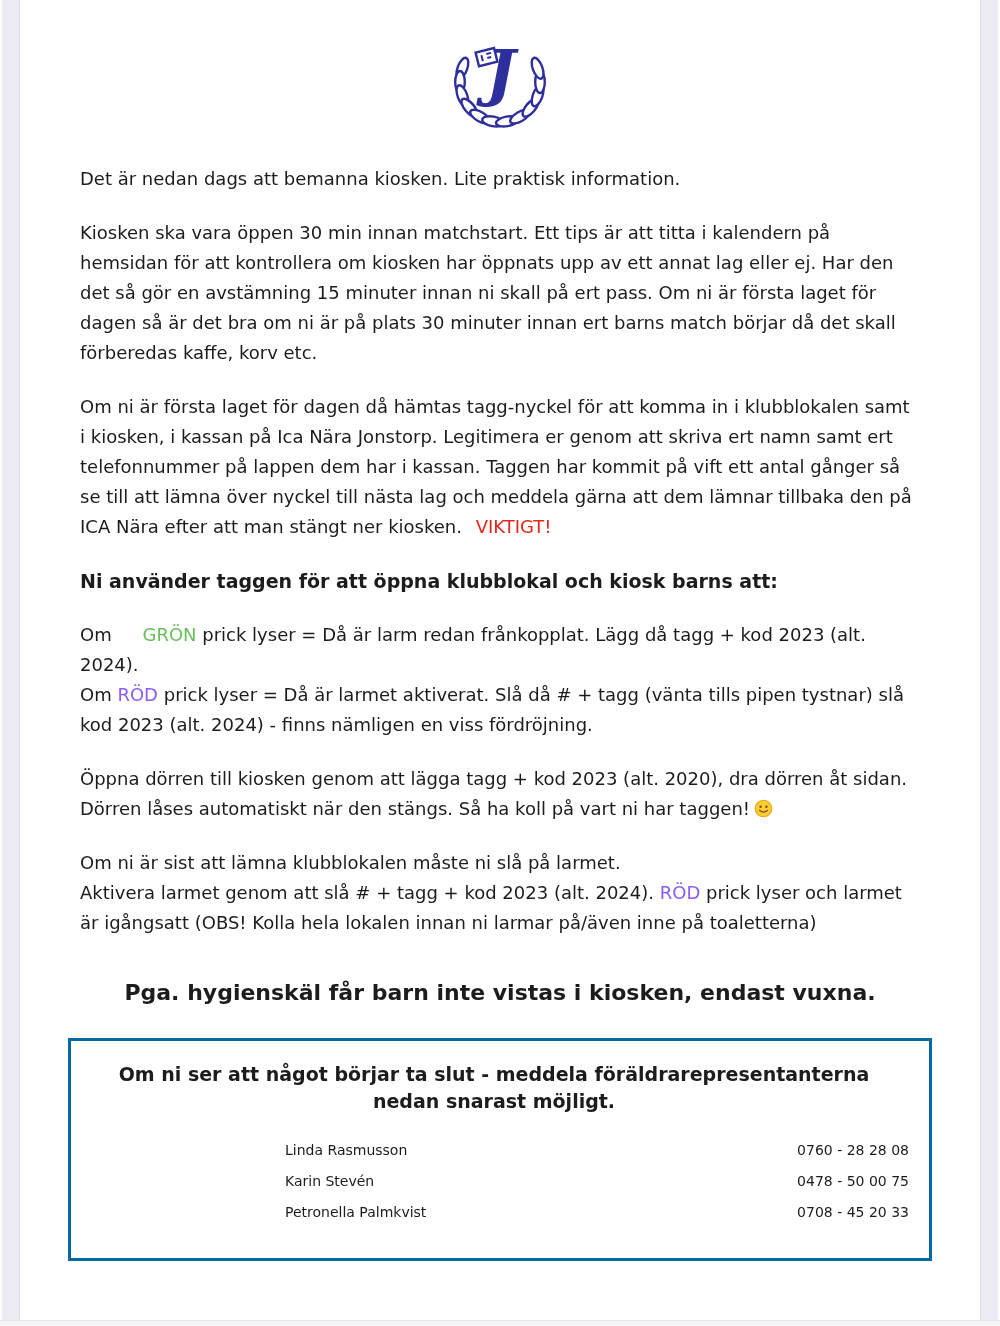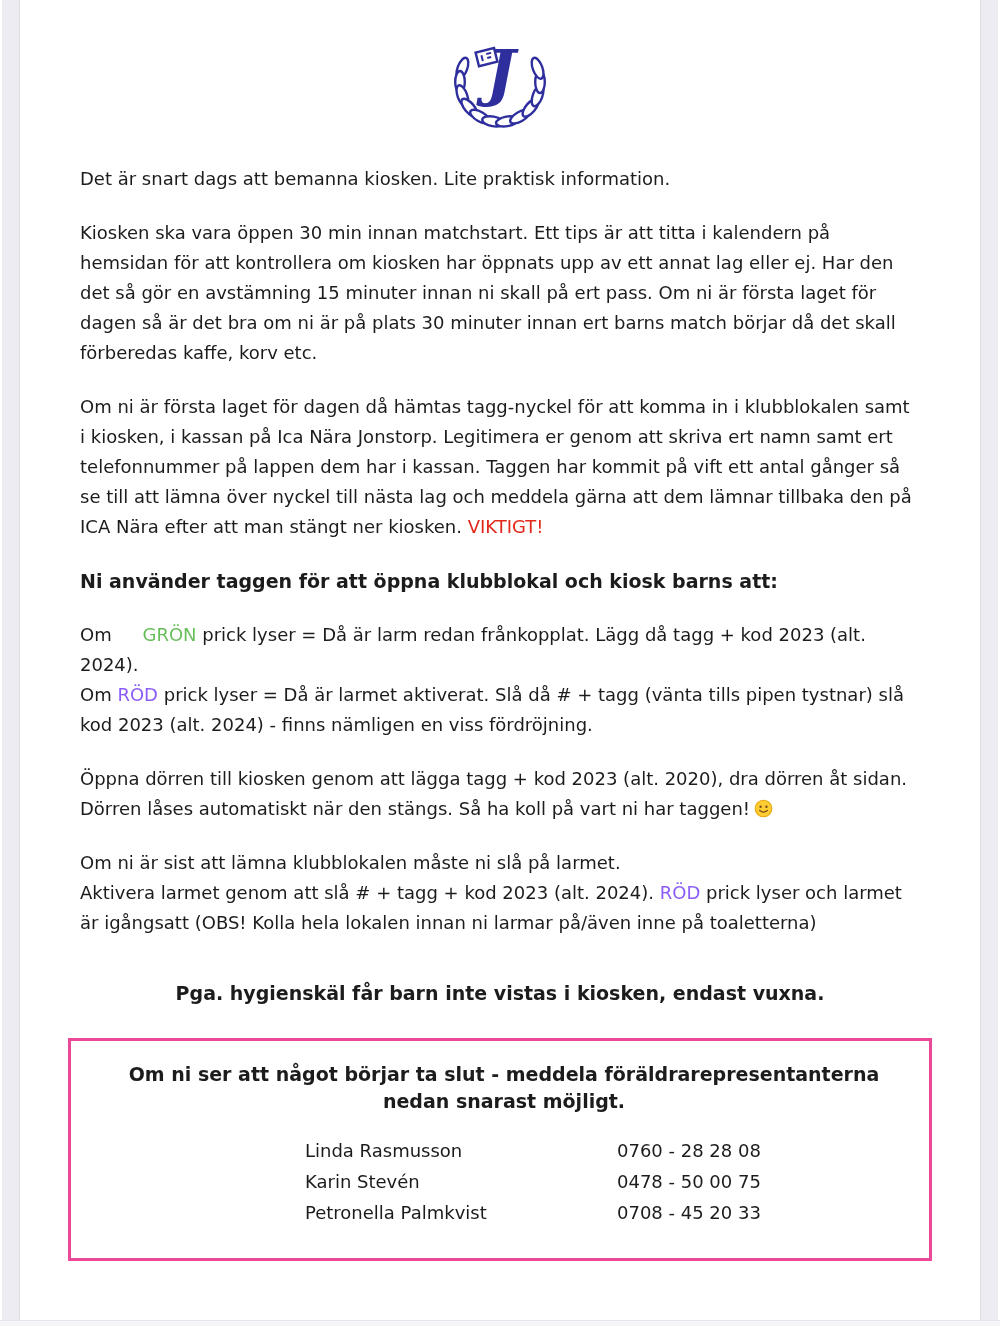--- a/index.html
+++ b/index.html
@@ -51,55 +51,56 @@
   }
   .tight { margin-top: 0; }
   .section-heading {
     margin: 24px 0 0 0;
     font-size: 19px;
     line-height: 30px;
     font-weight: bold;
   }
   .green-word  { color: #67bf5a; margin-left: 25px; }
   .red-word    { color: #8b5cf6; font-weight: normal; }
-  .red-strong  { color: #e2271b; }
+  .red-strong  { color: #e2271b; margin-left: 8px; }
 
   .emoji {
     display: inline-block;
     width: 19px; height: 19px;
     vertical-align: -3px;
     margin-left: 4px;
   }
 
   .hygiene-notice {
     margin: 40px 0 0 0;
-    font-size: 19px;
+    font-size: 22px;
     line-height: 30px;
     font-weight: bold;
     text-align: center;
   }
 
   .contact-box {
     margin: 30px -12px 0 -12px;
-    border: 3px solid #ec4899;
-    padding: 20px 20px 30px 28px;
+    border: 3px solid #0369a1;
+    padding: 20px 20px 30px 8px;
   }
   .contact-box-heading {
     max-width: 760px;
     margin: 0 auto;
     font-size: 19px;
     line-height: 27px;
     font-weight: bold;
     text-align: center;
   }
   .contact-rows { margin-top: 20px; padding-left: 206px; }
   .contact-row {
     display: flex;
-    font-size: 18px;
+    font-size: 14px;
     line-height: 31px;
+    justify-content: space-between;
   }
   .contact-name  { width: 312px; }
   .contact-phone { white-space: nowrap; }
 </style>
 </head>
 <body>
 
 <div class="page">
   <div class="edge-strip left"></div>
   <div class="edge-strip right"></div>
@@ -126,21 +127,21 @@
         <g transform="rotate(-14 47 27)">
           <rect x="37" y="20" width="19" height="14" fill="#ffffff" stroke="#2e2f9d" stroke-width="2.4"></rect>
           <line x1="42" y1="24" x2="42" y2="30" stroke="#2e2f9d" stroke-width="2"></line>
           <line x1="47" y1="24" x2="52" y2="24" stroke="#2e2f9d" stroke-width="2"></line>
           <line x1="47" y1="28" x2="51" y2="28" stroke="#2e2f9d" stroke-width="2"></line>
         </g>
       </svg>
     </div>
 
 
-    <p class="body-text">Det är snart dags att bemanna kiosken. Lite praktisk information.</p>
+    <p class="body-text">Det är nedan dags att bemanna kiosken. Lite praktisk information.</p>
 
     <p class="body-text">Kiosken ska vara öppen 30 min innan matchstart. Ett tips är att titta i kalendern på hemsidan för att kontrollera om kiosken har öppnats upp av ett annat lag eller ej. Har den det så gör en avstämning 15 minuter innan ni skall på ert pass. Om ni är första laget för dagen så är det bra om ni är på plats 30 minuter innan ert barns match börjar då det skall förberedas kaffe, korv etc.</p>
 
     <p class="body-text"><span>Om ni är första laget för dagen då hämtas tagg-nyckel för att komma in i klubblokalen samt i kiosken, i kassan på Ica Nära Jonstorp. Legitimera er genom att skriva ert namn samt ert telefonnummer på lappen dem har i kassan. Taggen har kommit på vift ett antal gånger så se till att lämna över nyckel till nästa lag och meddela gärna att dem lämnar tillbaka den på ICA Nära efter att man stängt ner kiosken. </span><span class="red-strong">VIKTIGT!</span></p>
 
     <div class="section-heading">Ni använder taggen för att öppna klubblokal och kiosk barns att:</div>
 
     <div class="body-line"><span>Om </span><span class="green-word">GRÖN</span><span> prick lyser = Då är larm redan frånkopplat. Lägg då tagg + kod 2023 (alt. 2024).</span></div>
     <div class="body-line tight"><span>Om </span><span class="red-word">RÖD</span><span> prick lyser = Då är larmet aktiverat. Slå då # + tagg (vänta tills pipen tystnar) slå kod 2023 (alt. 2024) - finns nämligen en viss fördröjning.</span></div>
 

